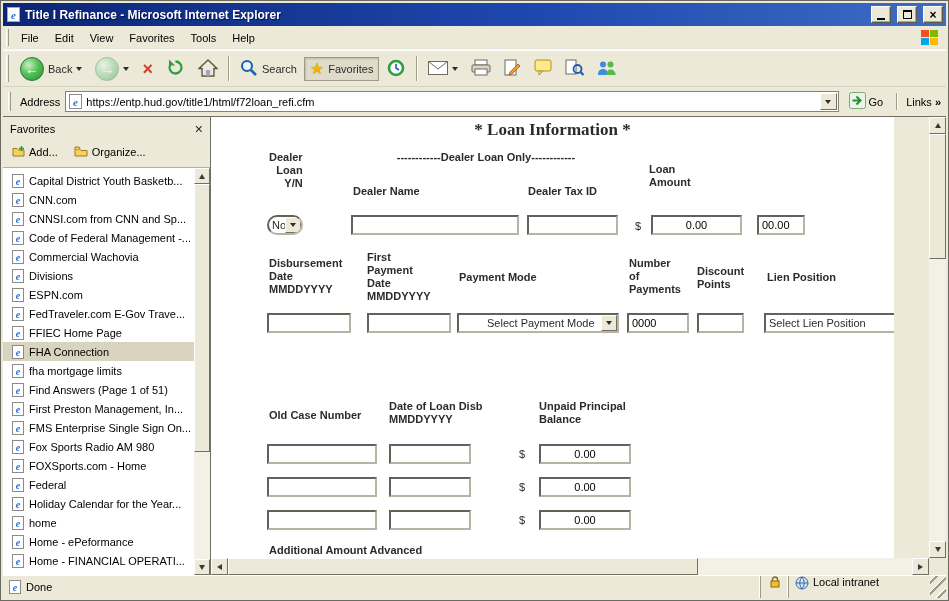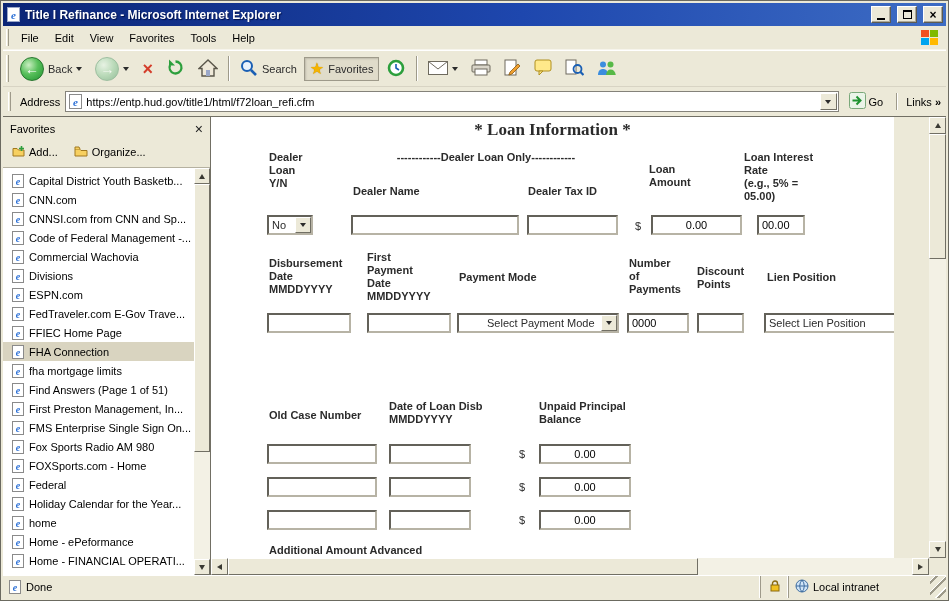--- a/index.html
+++ b/index.html
@@ -78,45 +78,45 @@
   .vscroll .sb-btn{flex:0 0 17px;}
   .v-thumb{flex:0 0 125px;}
   .hscroll{flex:0 0 17px;background:#f3f1e5;display:flex;}
   .hscroll .sb-btn{flex:0 0 17px;height:17px;}
   .h-thumb{flex:0 0 470px;}
   .h-corner{flex:0 0 17px;background:#ece9d8;}
 
   
   .statusbar{flex:0 0 23px;display:flex;align-items:center;background:#ece9d8;border-top:1px solid #fff;font-size:11px;color:#000;}
   .st-left{flex:1;display:flex;align-items:center;gap:5px;padding:0 6px;min-width:0;}
-  .st-pane{display:flex;align-items:center;gap:4px;align-self:stretch;border-left:1px solid #9e9a8a;box-shadow:-1px 0 0 #fff;padding:0 6px;}
+  .st-pane{display:flex;align-items:flex-start;gap:4px;align-self:stretch;border-left:1px solid #9e9a8a;box-shadow:-1px 0 0 #fff;padding:0 6px;}
   .st-lock{flex:0 0 28px;justify-content:center;}
   .st-zone{flex:0 0 142px;}
   .st-grip{flex:0 0 16px;align-self:stretch;background:repeating-linear-gradient(135deg,transparent 0 3px,#fff 3px 4px,#9e9a8a 4px 6px,transparent 6px 8px);}
 
   
   .form{position:absolute;inset:0;color:#2b2b2b;}
   .sec-title{position:absolute;left:0;width:100%;text-align:center;font-family:"Liberation Serif",serif;font-weight:bold;font-size:17px;color:#2b2b2b;}
   .t-loan{top:3px;}
   .t-refi{top:253px;}
   .lbl{position:absolute;font-size:11px;font-weight:bold;line-height:13px;white-space:pre-line;}
   .tx{position:absolute;height:20px;border:2px inset #b7b3a5;background:#fff;font-family:"Liberation Sans",sans-serif;font-size:11px;padding:1px 3px;color:#000;}
   .tx.center{text-align:center;}
   .sel{position:absolute;height:20px;border:2px inset #b7b3a5;background:#fff;display:flex;align-items:stretch;overflow:hidden;}
   .sel-text{flex:1;font-size:11px;display:flex;align-items:center;padding:0 3px;white-space:nowrap;overflow:hidden;}
   .sel-btn{flex:0 0 16px;background:#ece9d8;border:1px solid;border-color:#fff #716f64 #716f64 #fff;display:flex;align-items:center;justify-content:center;}
   .cur{position:absolute;font-size:11px;color:#2b2b2b;}
 
-  .l-dealer{left:58px;top:34px;}
+  .l-dealer{left:58px;top:34px;text-align:right;}
   .l-donly{left:133px;top:34px;width:284px;text-align:center;}
   .l-dname{left:142px;top:68px;}
   .l-dtax{left:317px;top:68px;}
   .l-lamt{left:438px;top:46px;}
   .l-int{left:533px;top:34px;}
-  .s-dloan{left:56px;top:98px;width:46px;}
+  .s-dloan{left:56px;top:98px;width:36px;border-radius:10px;}
   .i-dname{left:140px;top:98px;width:168px;}
   .i-dtax{left:316px;top:98px;width:91px;}
   .c-lamt{left:424px;top:103px;}
   .i-lamt{left:440px;top:98px;width:91px;}
   .i-int{left:546px;top:98px;width:48px;}
   .l-disb{left:58px;top:140px;}
   .l-fpay{left:156px;top:134px;}
   .l-pmode{left:248px;top:154px;}
   .l-npay{left:418px;top:140px;}
   .l-disc{left:486px;top:148px;}
@@ -558,24 +558,20 @@
             <div class="sec-title t-loan">* Loan Information *</div>
 
             <div class="lbl l-dealer">Dealer
 Loan
 Y/N</div>
             <div class="lbl l-donly">------------Dealer Loan Only------------</div>
             <div class="lbl l-dname">Dealer Name</div>
             <div class="lbl l-dtax">Dealer Tax ID</div>
             <div class="lbl l-lamt">Loan
 Amount</div>
-            <div class="lbl l-int">Loan Interest
-Rate
-(e.g., 5% =
-05.00)</div>
 
             <div class="sel s-dloan">
               <span class="sel-text">No</span>
               <span class="sel-btn">
                   <span class="dd"></span>
                 </span>
             </div>
             <input class="tx i-dname" style="">
             <input class="tx i-dtax" style="">
             <span class="cur c-lamt">$</span>

